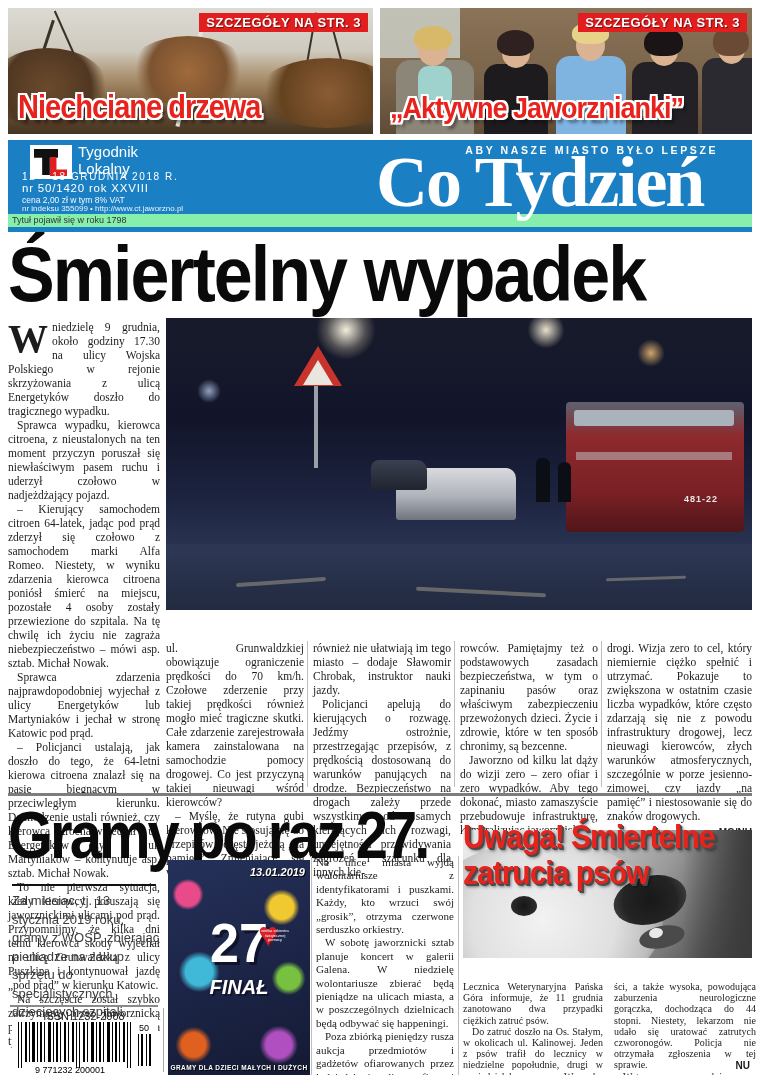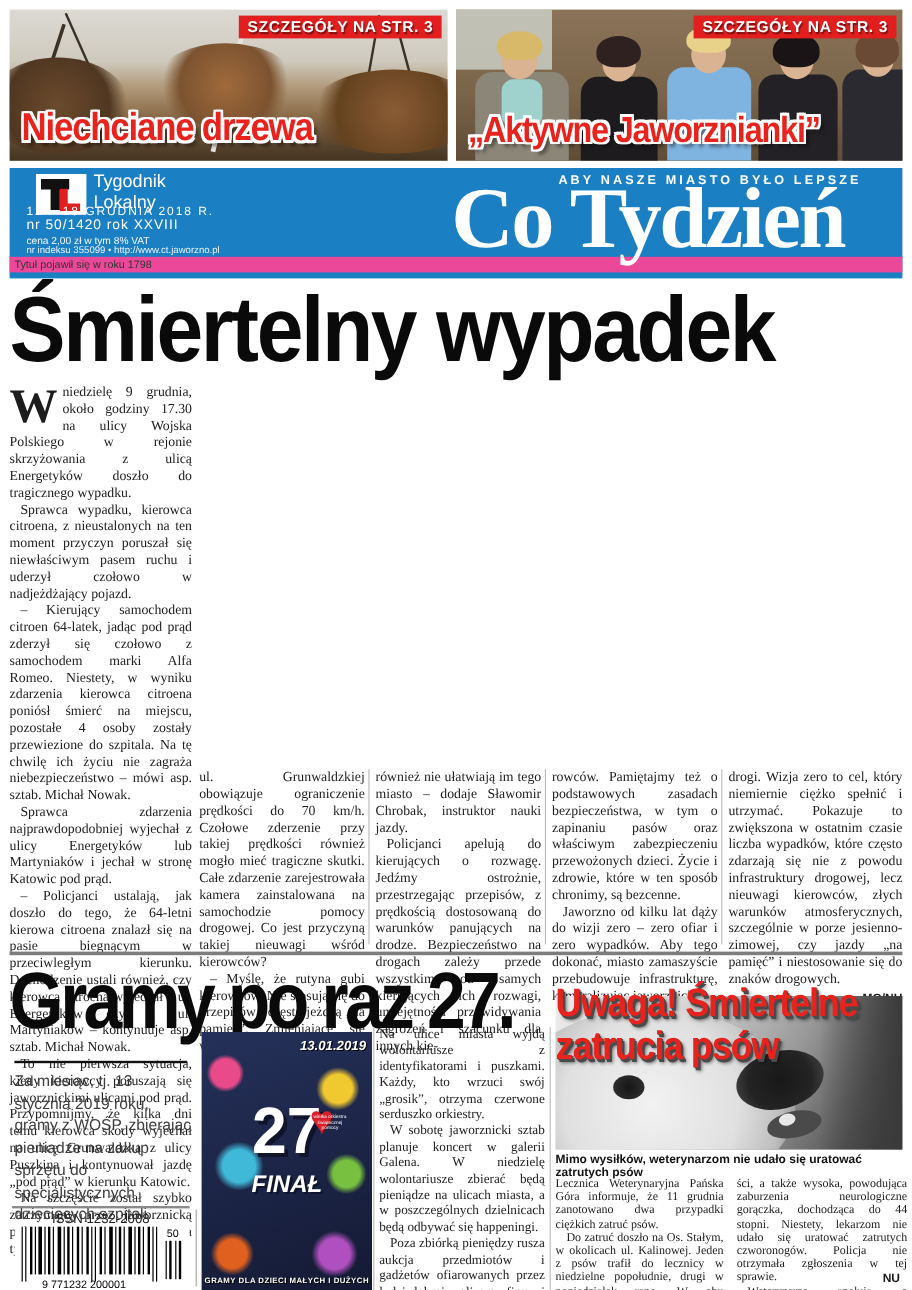--- a/index.html
+++ b/index.html
@@ -34,21 +34,21 @@
     clip-path:polygon(0 0,100% 0,100% 34%,66% 34%,66% 100%,34% 100%,34% 34%,0 34%);}
   .tl-red{position:absolute;left:20px;top:12px;width:17px;height:19px;background:#e02020;
     clip-path:polygon(0 0,38% 0,38% 66%,100% 66%,100% 100%,0 100%);}
   #mh-name{position:absolute;left:70px;top:3px;color:#fff;font-family:"Liberation Sans",sans-serif;
     font-size:15px;line-height:17px;}
   .mh-line{position:absolute;left:14px;color:#fff;font-family:"Liberation Sans",sans-serif;white-space:nowrap;}
   #mh-date{top:31px;font-size:10px;letter-spacing:1.6px;}
   #mh-issue{top:42px;font-size:11.5px;letter-spacing:0.8px;}
   #mh-price{top:55px;font-size:8.5px;opacity:.95;}
   #mh-index{top:64px;font-size:8px;opacity:.9;}
-  #mh-strip{position:absolute;left:0;top:74px;width:100%;height:13px;background:#ec4899;}
+  #mh-strip{position:absolute;left:0;top:74px;width:100%;height:13px;background:#86efac;}
   #mh-strip-text{position:absolute;left:4px;top:0;font-family:"Liberation Sans",sans-serif;
     font-size:9px;line-height:13px;color:#333;}
   #mh-motto{position:absolute;right:34px;top:4px;color:#fff;font-family:"Liberation Sans",sans-serif;
     font-weight:bold;font-size:10.5px;letter-spacing:2.6px;}
   #mh-title{position:absolute;left:368px;top:6px;color:#fff;font-family:"Liberation Serif",serif;
     font-weight:bold;font-size:72px;line-height:72px;letter-spacing:-2px;white-space:nowrap;z-index:2;}
   
   .mega{position:absolute;font-family:"Liberation Sans",sans-serif;font-weight:900;color:#0a0a0a;
     white-space:nowrap;transform-origin:left top;}
   #main-headline{left:8px;top:238px;font-size:70px;line-height:66px;letter-spacing:-2px;transform:scaleY(1.1);}
@@ -189,20 +189,42 @@
   <div id="main-left" class="serif-col">
     <p class="noindent"><span class="dropcap">W</span><b class="inline">niedzielę 9 grudnia, około godziny 17.30 na ulicy Wojska Polskiego w rejonie skrzyżowania z ulicą Energetyków doszło do tragicznego wypadku.</b></p>
     <p>Sprawca wypadku, kierowca citroena, z nieustalonych na ten moment przyczyn poruszał się niewłaściwym pasem ruchu i uderzył czołowo w nadjeżdżający pojazd.</p>
     <p>– Kierujący samochodem citroen 64-latek, jadąc pod prąd zderzył się czołowo z samochodem marki Alfa Romeo. Niestety, w wyniku zdarzenia kierowca citroena poniósł śmierć na miejscu, pozostałe 4 osoby zostały przewiezione do szpitala. Na tę chwilę ich życiu nie zagraża niebezpieczeństwo – mówi asp. sztab. Michał Nowak.</p>
     <p>Sprawca zdarzenia najprawdopodobniej wyjechał z ulicy Energetyków lub Martyniaków i jechał w stronę Katowic pod prąd.</p>
     <p>– Policjanci ustalają, jak doszło do tego, że 64-letni kierowa citroena znalazł się na pasie biegnącym w przeciwległym kierunku. Dochodzenie ustali również, czy kierowca citroena wyjechał z ul. Energetyków czy z ul. Martyniaków – kontynuuje asp. sztab. Michał Nowak.</p>
     <p>To nie pierwsza sytuacja, kiedy kierowcy poruszają się jaworznickimi ulicami pod prąd. Przypomnijmy, że kilka dni temu kierowca skody wyjechał na ulicę Grunwaldzką z ulicy Puszkina i kontynuował jazdę „pod prąd” w kierunku Katowic.</p>
     <p>Na szczęście został szybko zatrzymany przez jaworznicką policję. Przypomnijmy, że na tym odcinku</p>
   </div>
 
+  <div id="accident-photo">
+    <div class="glow" style="left:150px;top:-18px;width:60px;height:60px;background:radial-gradient(circle,rgba(255,250,230,.95) 0%,rgba(255,240,200,.25) 45%,transparent 70%);"></div>
+    <div class="glow" style="left:360px;top:-8px;width:40px;height:40px;background:radial-gradient(circle,rgba(255,245,220,.9) 0%,transparent 65%);"></div>
+    <div class="glow" style="left:470px;top:20px;width:30px;height:30px;background:radial-gradient(circle,rgba(255,200,120,.8) 0%,transparent 65%);"></div>
+    <div class="glow" style="left:30px;top:60px;width:26px;height:26px;background:radial-gradient(circle,rgba(200,220,255,.7) 0%,transparent 65%);"></div>
+    <div id="sign-pole"></div>
+    <div id="warn-triangle"></div>
+    <div id="warn-inner"></div>
+    <div id="truck">
+      <div class="abs" style="left:8px;top:8px;width:160px;height:16px;background:#aab2bc;border-radius:3px;"></div>
+      <div class="abs" style="left:10px;top:50px;width:156px;height:8px;background:#c8cdd4;opacity:.5;"></div>
+      <div id="truck-plate">481-22</div>
+    </div>
+    <div class="car" style="left:230px;top:150px;width:120px;height:52px;background:linear-gradient(180deg,#d8dade 0%,#aeb2ba 55%,#70747e 100%);"></div>
+    <div class="car" style="left:205px;top:142px;width:56px;height:30px;background:linear-gradient(180deg,#3a4050,#20242f);"></div>
+    <div class="silhouette" style="left:370px;top:140px;width:14px;height:44px;"></div>
+    <div class="silhouette" style="left:392px;top:144px;width:13px;height:40px;"></div>
+    <div class="abs" style="left:0;bottom:0;width:100%;height:66px;background:linear-gradient(180deg,rgba(60,70,100,.25),#232b42);"></div>
+    <div class="streak" style="left:70px;bottom:26px;width:90px;height:4px;transform:rotate(-4deg);"></div>
+    <div class="streak" style="left:250px;bottom:16px;width:130px;height:4px;transform:rotate(3deg);"></div>
+    <div class="streak" style="left:440px;bottom:30px;width:80px;height:3px;transform:rotate(-2deg);"></div>
+  </div>
 
 
   <div class="serif-col lower-col" style="left:166px;">
     <p class="noindent">ul. Grunwaldzkiej obowiązuje ograniczenie prędkości do 70 km/h. Czołowe zderzenie przy takiej prędkości również mogło mieć tragiczne skutki. Całe zdarzenie zarejestrowała kamera zainstalowana na samochodzie pomocy drogowej. Co jest przyczyną takiej nieuwagi wśród kierowców?</p>
     <p>– Myślę, że rutyna gubi kierowców. Nie stosują się do przepisów i często jeżdżą „na pamięć”. Zmieniające się warunki atmosferyczne</p>
   </div>
   <div class="vrule" style="left:307px;top:641px;height:146px;"></div>
   <div class="serif-col lower-col" style="left:313px;">
     <p class="noindent">również nie ułatwiają im tego miasto – dodaje Sławomir Chrobak, instruktor nauki jazdy.</p>
     <p>Policjanci apelują do kierujących o rozwagę. Jedźmy ostrożnie, przestrzegając przepisów, z prędkością dostosowaną do warunków panujących na drodze. Bezpieczeństwo na drogach zależy przede wszystkim od samych kierujących ich rozwagi, umiejętności przewidywania zagrożeń i szacunku dla innych kie-</p>
@@ -294,21 +316,20 @@
   <div id="dog-photo">
     <div class="dog-part" style="left:-40px;top:10px;width:240px;height:160px;background:radial-gradient(circle,#f2f2f2 0%,#e0e0e0 50%,#bdbdbd 75%,transparent 90%);"></div>
     <div class="dog-part" style="left:150px;top:46px;width:74px;height:48px;background:radial-gradient(circle,#181818 0%,#242424 60%,#3c3c3c 85%);transform:rotate(-14deg);"></div>
     <div class="dog-part" style="left:48px;top:66px;width:26px;height:20px;background:radial-gradient(circle,#161616 0%,#2a2a2a 70%);"></div>
     <div class="dog-part" style="left:176px;top:96px;width:46px;height:22px;background:#4a4a4a;transform:rotate(-12deg);"></div>
     <div class="dog-part" style="left:186px;top:98px;width:14px;height:10px;background:#e8e8e8;transform:rotate(-12deg);"></div>
     <div class="abs" style="right:0;top:0;width:70px;height:128px;background:linear-gradient(90deg,transparent,#3a3a3a);"></div>
   </div>
   <div class="red-head" style="left:463px;top:818px;font-size:30px;">Uwaga! Śmiertelne</div>
   <div class="red-head" style="left:463px;top:854px;font-size:30px;">zatrucia psów</div>
-  <div class="caption" style="left:463px;top:961px;width:289px;font-size:10px;">Mimo wysiłków, weterynarzom nie udało się uratować zatrutych psów</div>
 
   <div id="dogs-colA" class="serif-col">
     <p class="noindent"><b class="inline">Lecznica Weterynaryjna Pańska Góra informuje, że 11 grudnia zanotowano dwa przypadki ciężkich zatruć psów.</b></p>
     <p>Do zatruć doszło na Os. Stałym, w okolicach ul. Kalinowej. Jeden z psów trafił do lecznicy w niedzielne popołudnie, drugi w poniedziałek rano. W obu przypadkach objawami były wymioty, obrzęk płuc – duszno-</p>
   </div>
   <div id="dogs-colB" class="serif-col">
     <p class="noindent">ści, a także wysoka, powodująca zaburzenia neurologiczne gorączka, dochodząca do 44 stopni. Niestety, lekarzom nie udało się uratować zatrutych czworonogów. Policja nie otrzymała zgłoszenia w tej sprawie.</p>
     <p>Weterynarze apelują o ostrożność!</p>
 
   </div>

